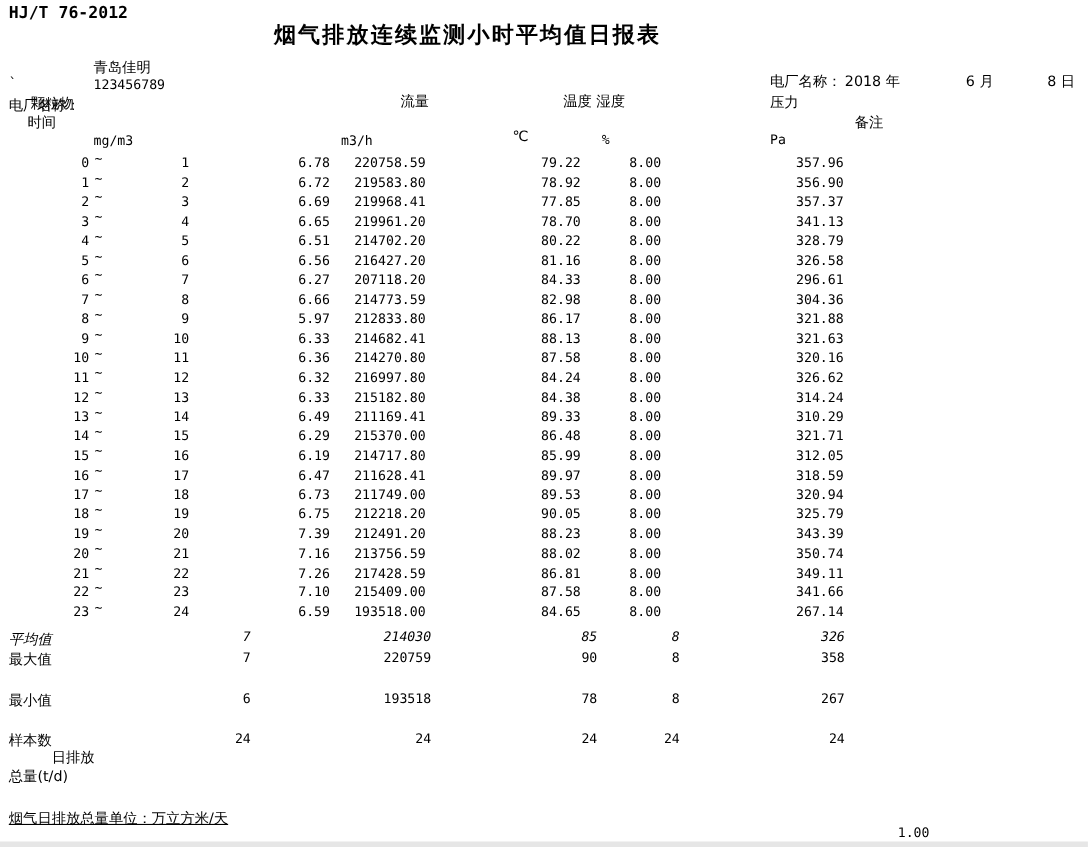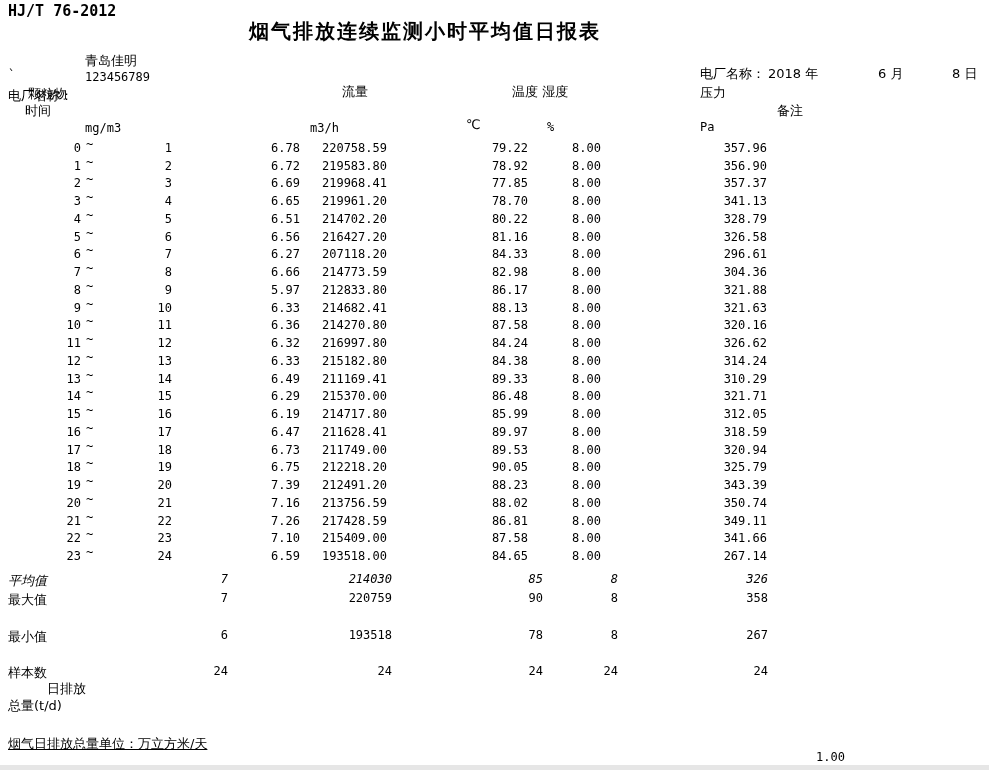--- a/index.html
+++ b/index.html
@@ -42,21 +42,21 @@
 <div class="abs num" style="left:8px;top:68px;">`</div>
 <div class="abs num" style="left:85px;top:70px;">123456789</div>
 
 <div class="abs cjk" style="left:700px;top:65px;">电厂名称：</div>
 <div class="abs cjk" style="left:768px;top:65px;">2018 年</div>
 <div class="abs cjk" style="left:878px;top:65px;">6 月</div>
 <div class="abs cjk" style="left:952px;top:65px;">8 日</div>
 
 <div class="abs cjk" style="left:28px;top:85px;">颗粒物</div>
 <div class="abs cjk" style="left:5px;top:102px;margin-left:20px;">时间</div>
-<div class="abs cjk" style="left:342px;top:83px;">流量</div>
+<div class="abs cjk" style="left:364px;top:83px;">流量</div>
 <div class="abs cjk" style="left:512px;top:83px;">温度 湿度</div>
 <div class="abs cjk" style="left:700px;top:84px;">压力</div>
 <div class="abs cjk" style="left:777px;top:102px;">备注</div>
 
 <div class="abs num" style="left:85px;top:121px;">mg/m3</div>
 <div class="abs num" style="left:310px;top:121px;">m3/h</div>
 <div class="abs cjk" style="left:466px;top:117px;">℃</div>
 <div class="abs num" style="left:547px;top:120px;">%</div>
 <div class="abs num" style="left:700px;top:120px;">Pa</div>
 

